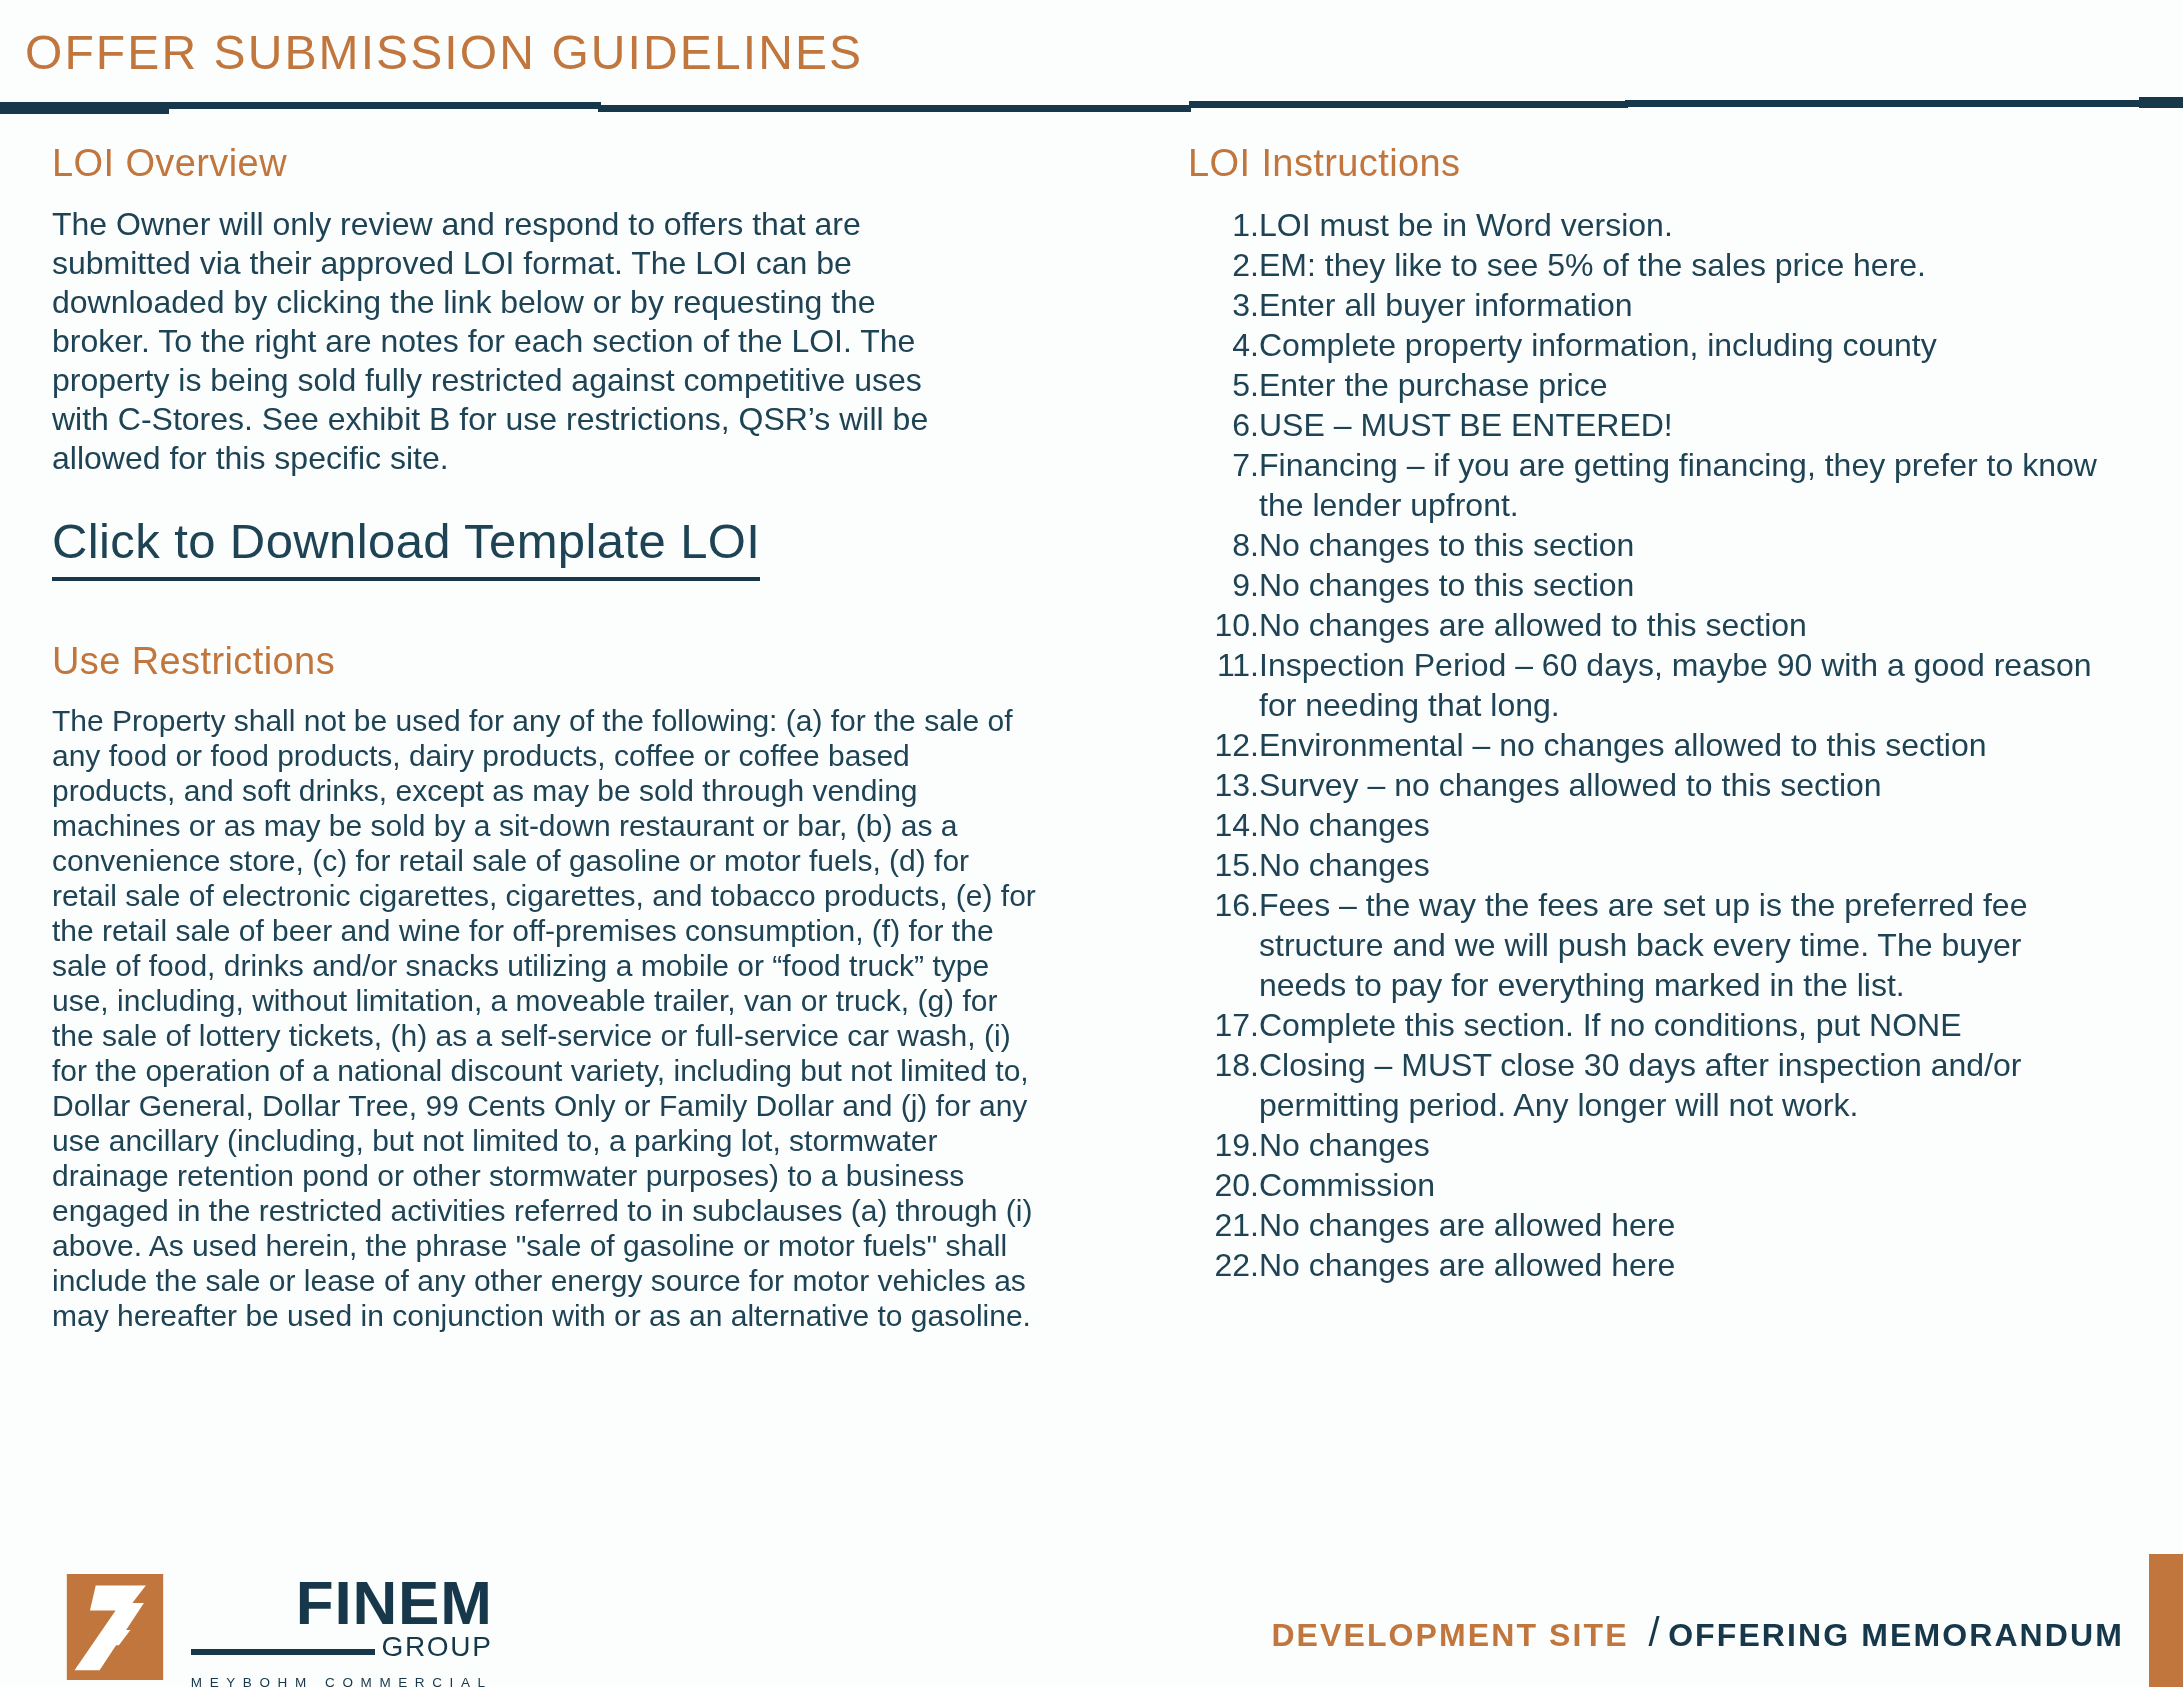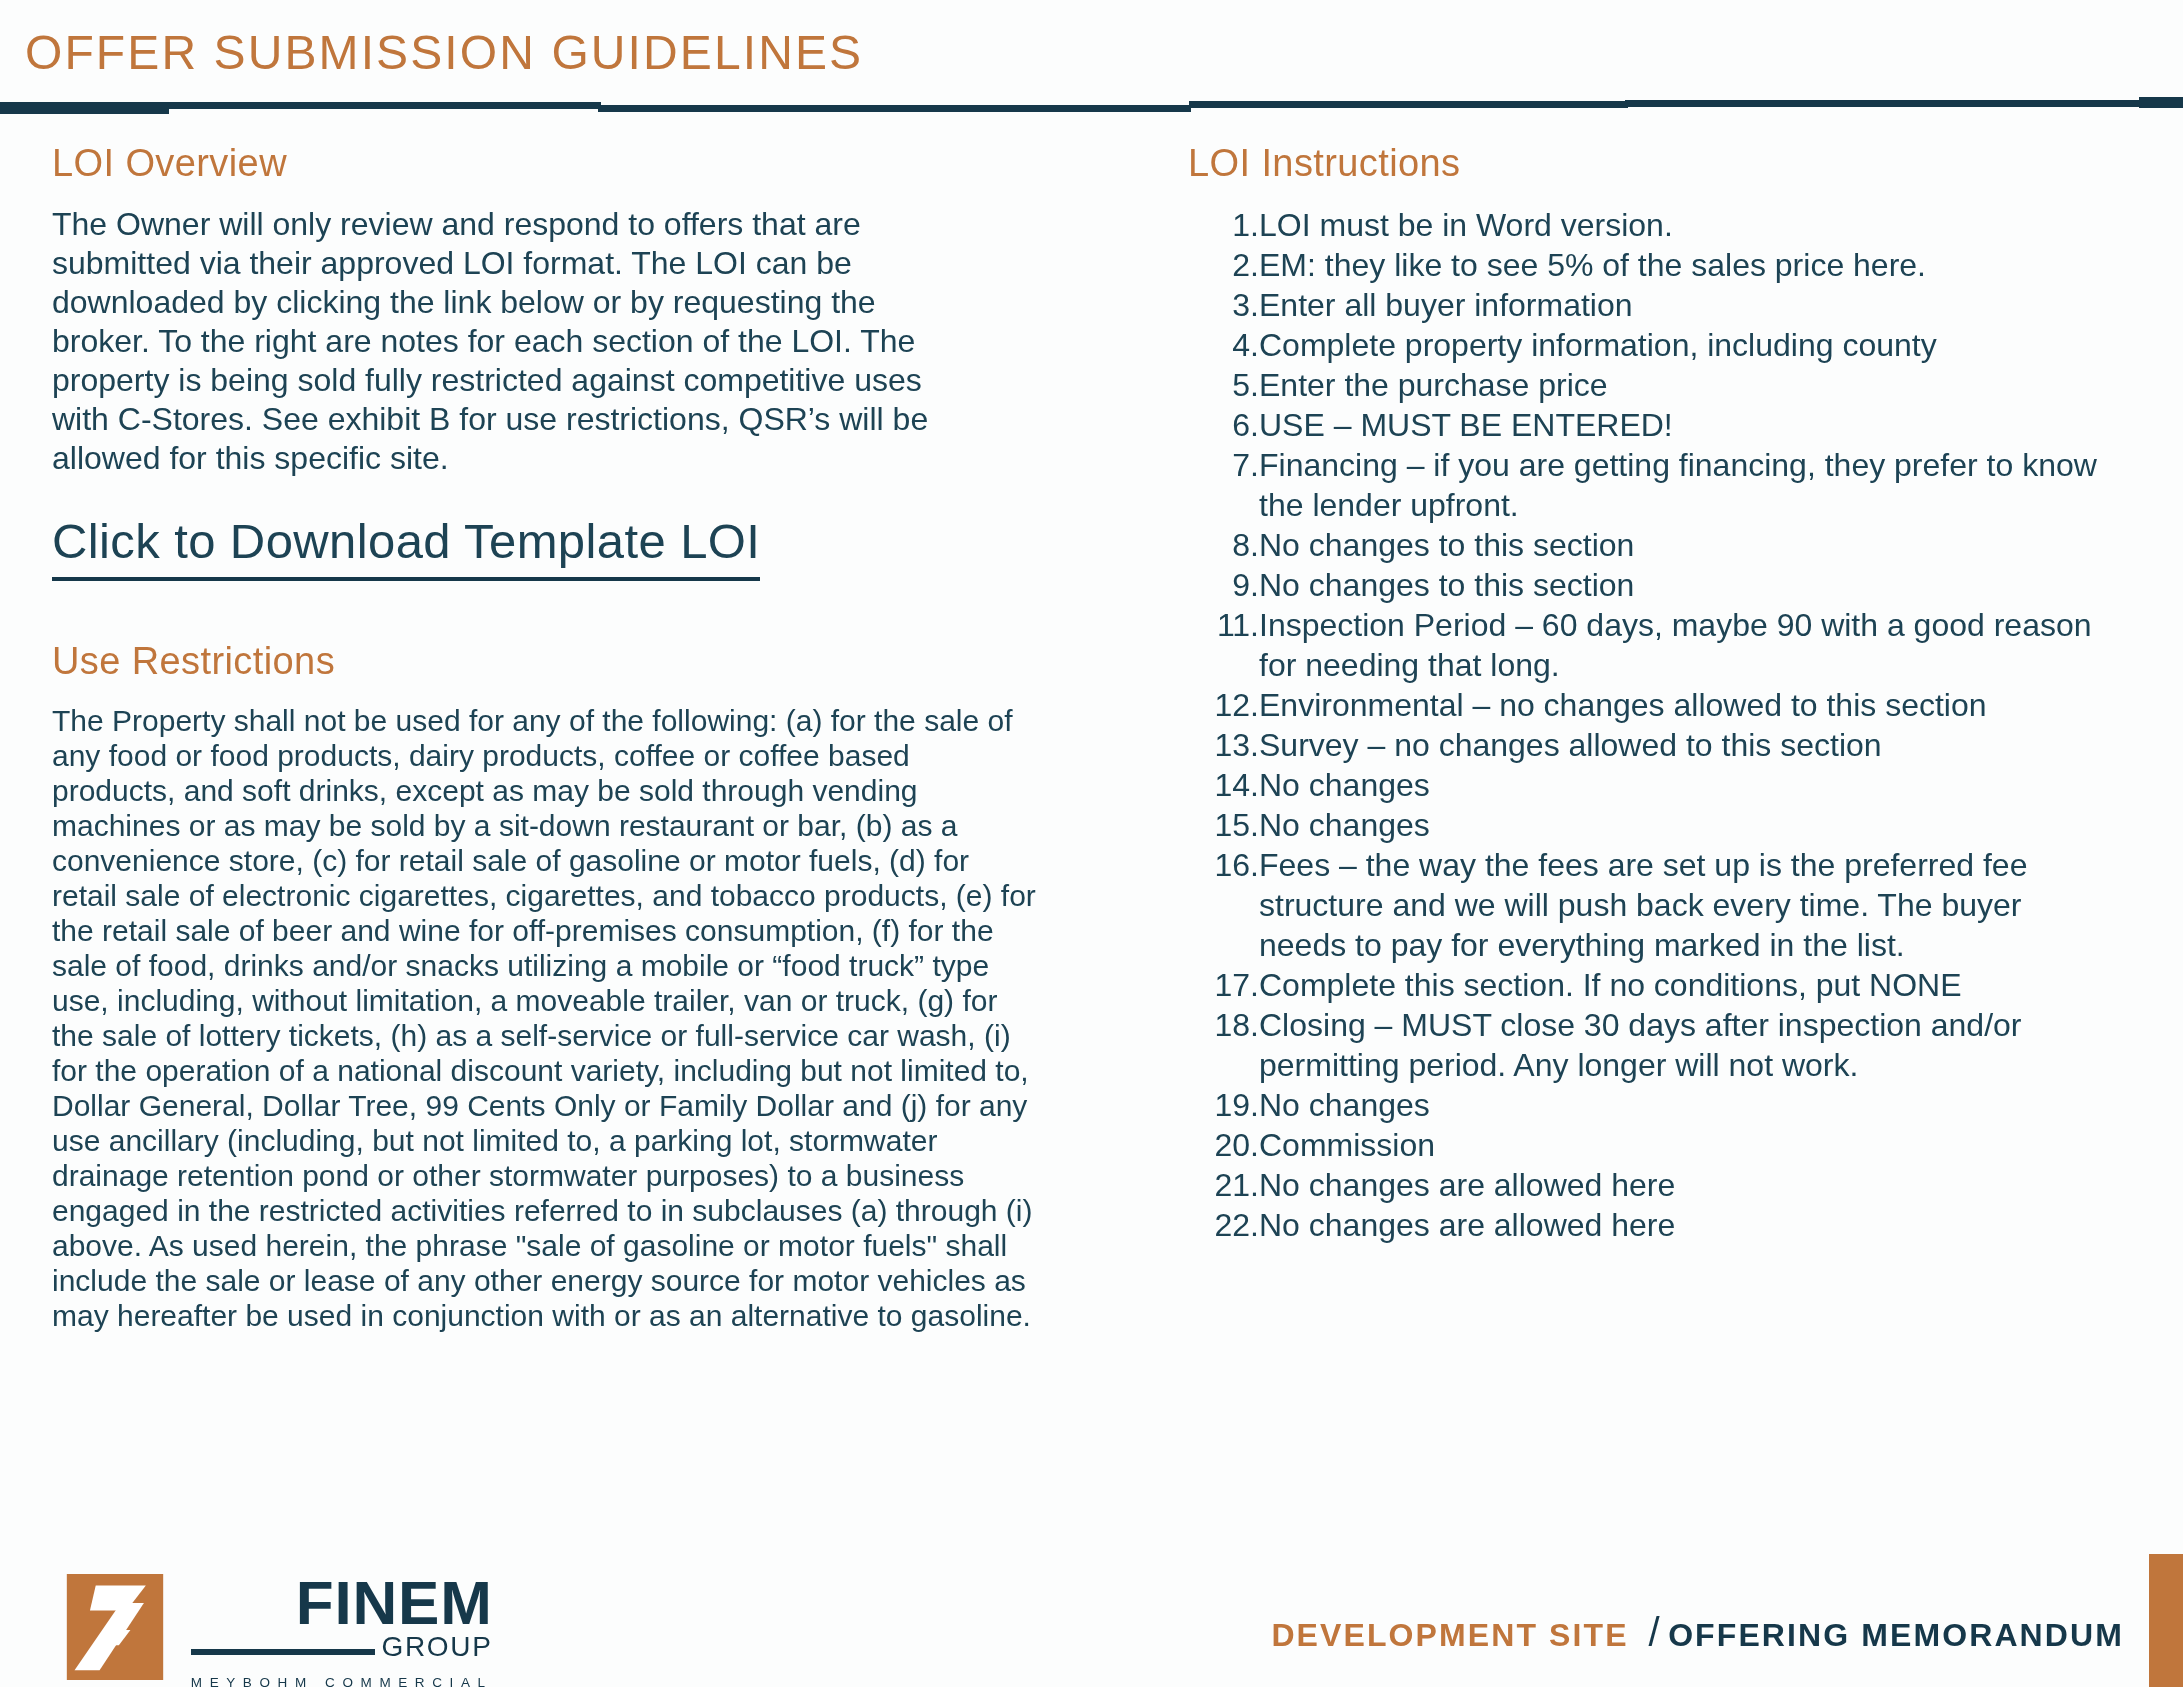--- a/index.html
+++ b/index.html
@@ -191,20 +191,24 @@
           <span class="num">7.</span>
           <span class="txt">Financing – if you are getting financing, they prefer to know the lender upfront.</span>
         </li>
         <li>
           <span class="num">8.</span>
           <span class="txt">No changes to this section</span>
         </li>
         <li>
           <span class="num">9.</span>
           <span class="txt">No changes to this section</span>
+        </li>
+        <li>
+          <span class="num">10.</span>
+          <span class="txt">No changes are allowed to this section</span>
         </li>
         <li>
           <span class="num">11.</span>
           <span class="txt">Inspection Period – 60 days, maybe 90 with a good reason for needing that long.</span>
         </li>
         <li>
           <span class="num">12.</span>
           <span class="txt">Environmental – no changes allowed to this section</span>
         </li>
         <li>

